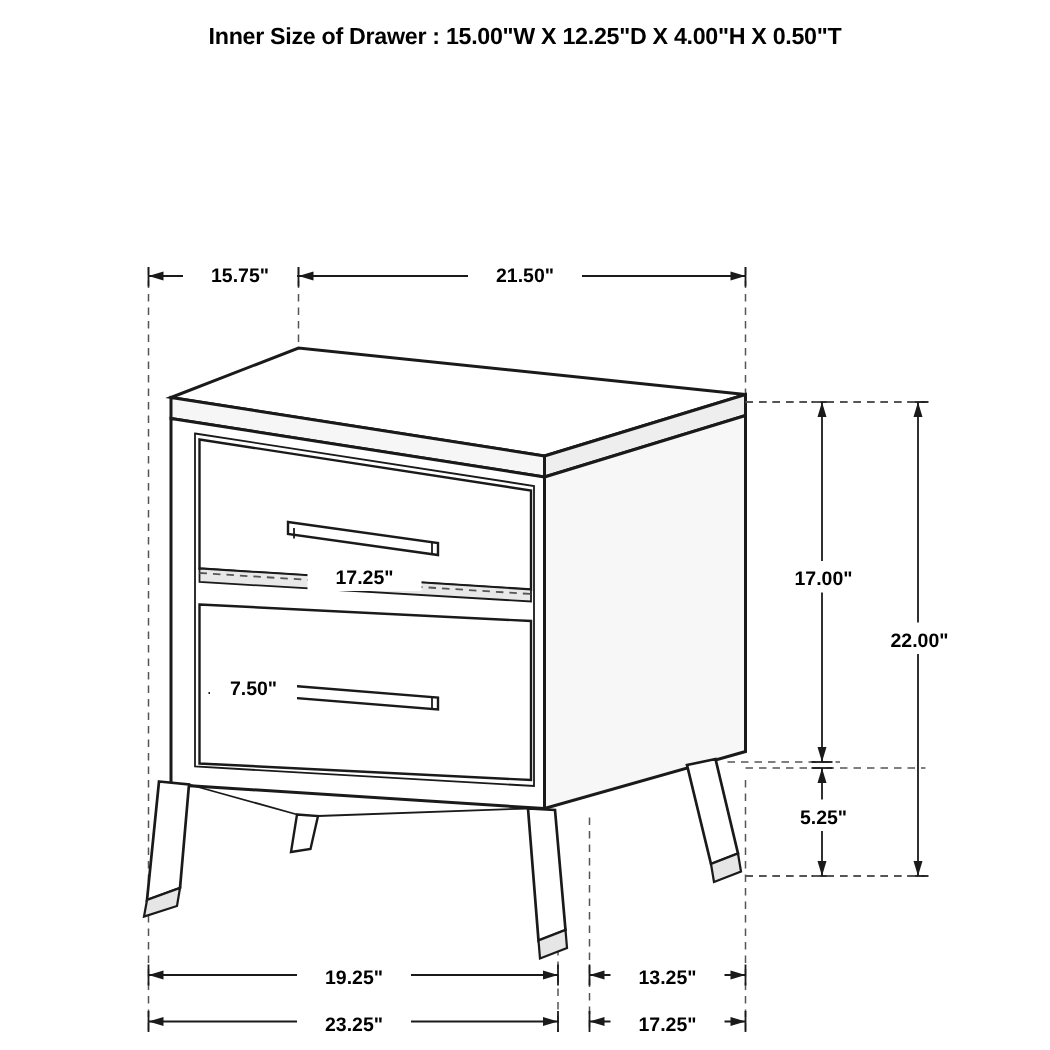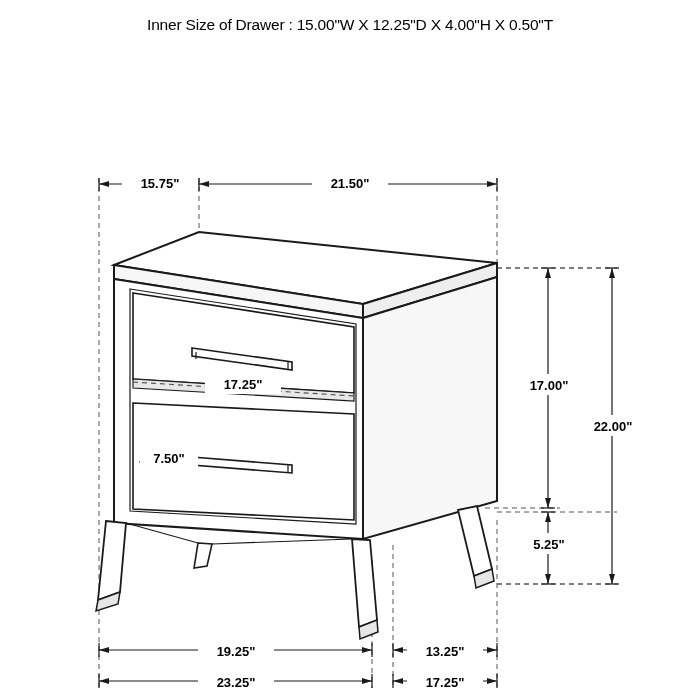--- a/index.html
+++ b/index.html
@@ -19,21 +19,21 @@
     width: 700px;
     height: 700px;
   }
   .title {
     position: absolute;
     top: 16px;
     left: 0;
     width: 700px;
     text-align: center;
     font-size: 15.5px;
-    font-weight: normal;
+    font-weight: bold;
     color: #000000;
     letter-spacing: -0.2px;
   }
   svg.diagram {
     position: absolute;
     top: 0;
     left: 0;
   }
   .dimlabel {
     font-family: "Liberation Sans", sans-serif;

